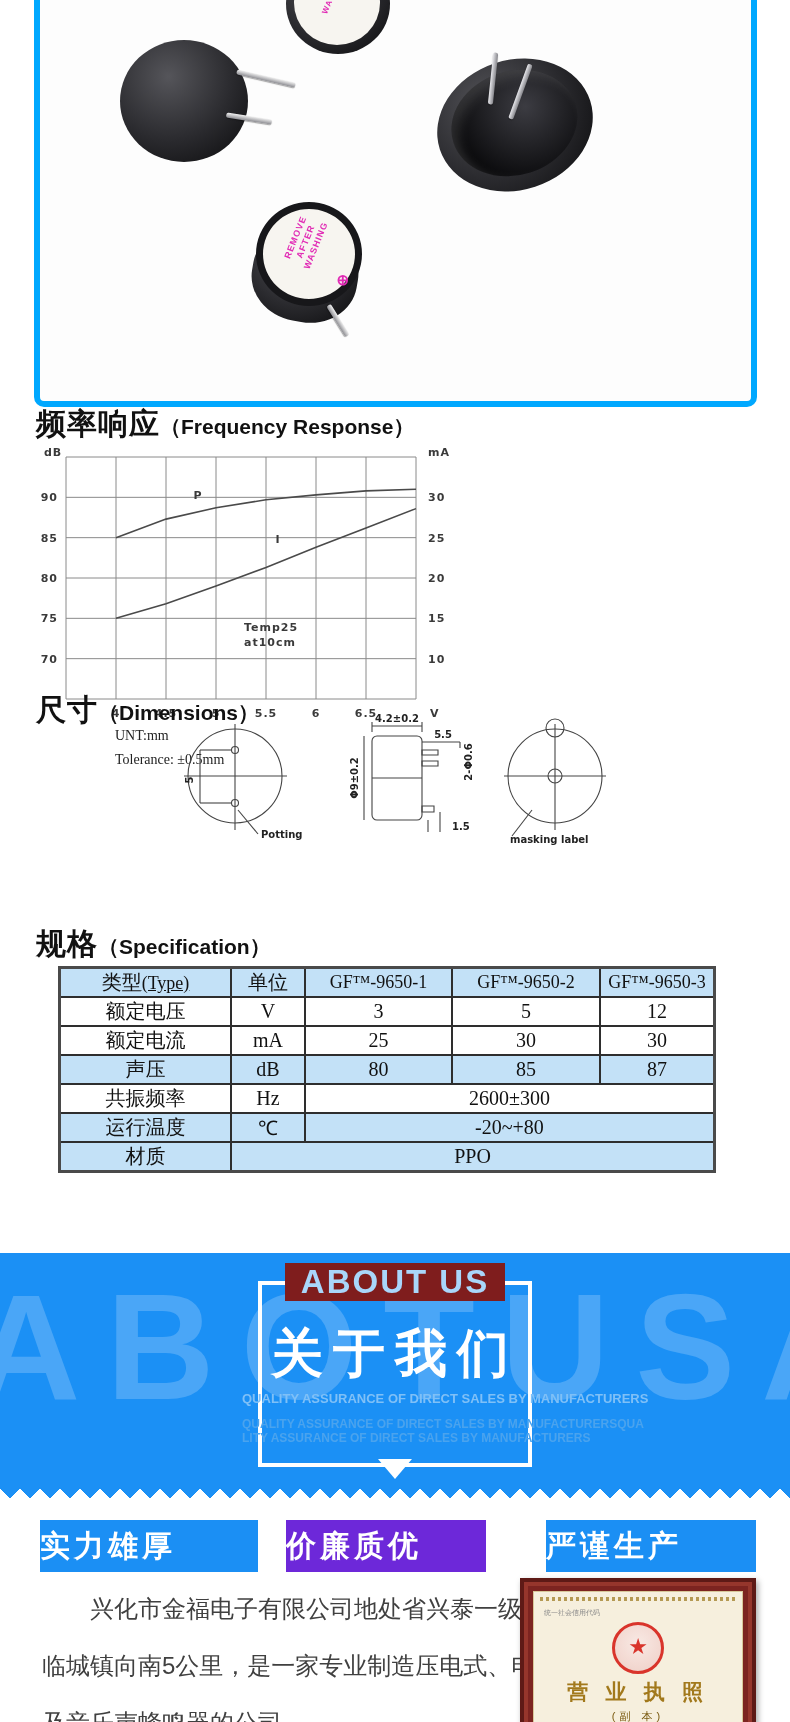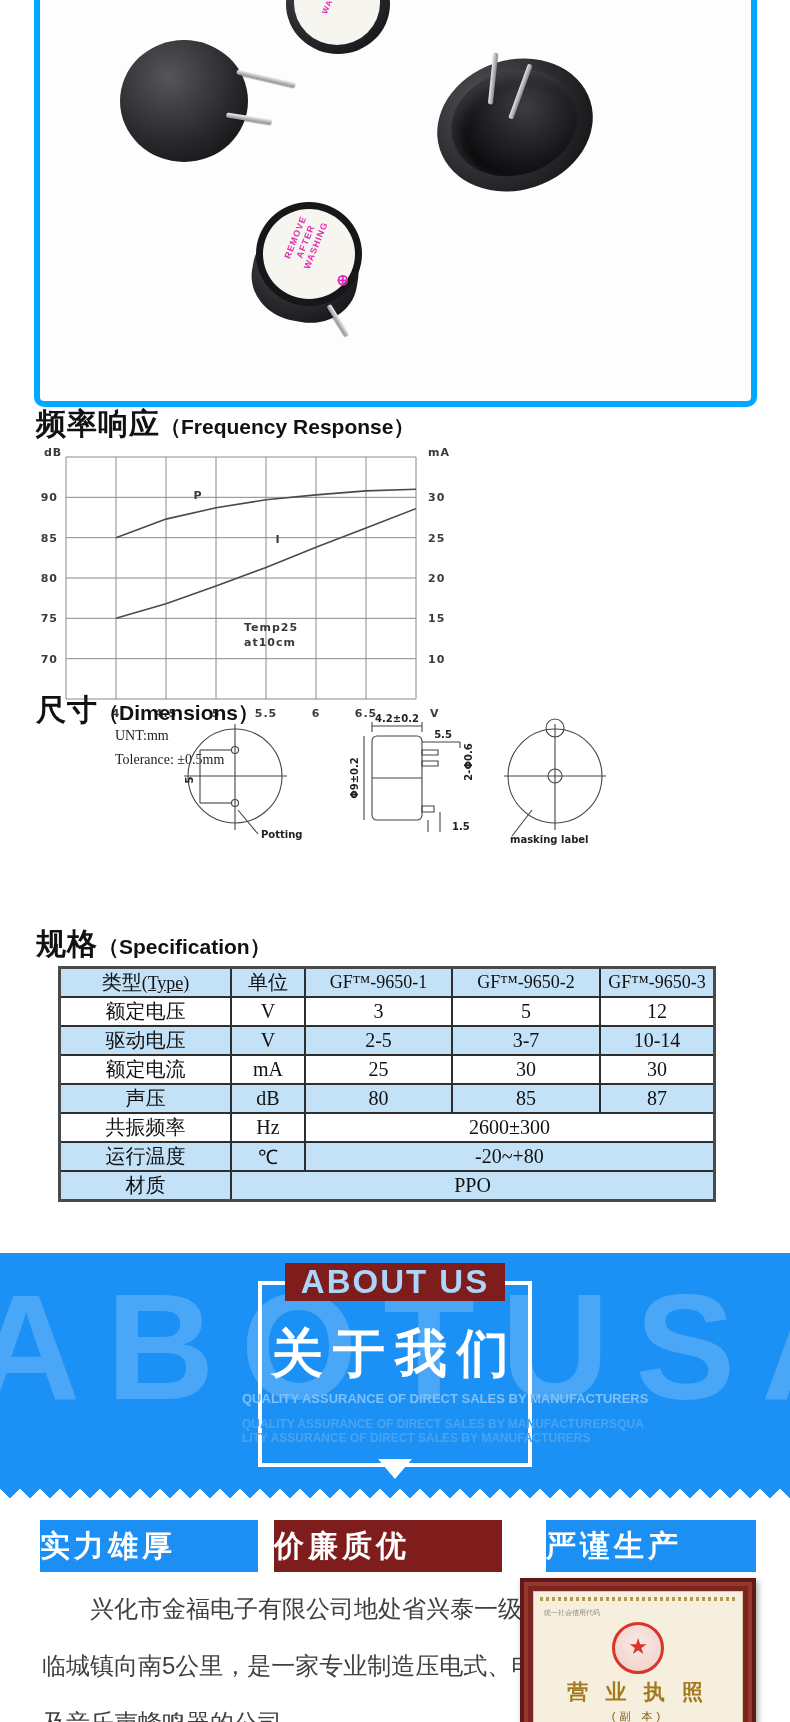--- a/index.html
+++ b/index.html
@@ -70,21 +70,21 @@
     border-top:20px solid #fff;}
   .sawtooth{position:absolute;left:0;top:1488px;width:790px;height:12px;
     background:linear-gradient(-45deg,#fff 8.4px,transparent 0) 0 0/20px 12px repeat-x,
                linear-gradient(45deg,#fff 8.4px,transparent 0) 0 0/20px 12px repeat-x,
                #1b90f5;}
 
   
   .feature-btn{position:absolute;top:1520px;height:52px;line-height:52px;
     color:#fff;font-size:30px;font-weight:bold;letter-spacing:4px;}
   .f1{left:40px;width:218px;background:#1b8ff4;}
-  .f2{left:274px;width:228px;background:#7f1d1d;}
+  .f2{left:286px;width:200px;background:#6d28d9;}
   .f3{left:546px;width:210px;background:#1b8ff4;}
   .company-text{position:absolute;left:42px;top:1592px;color:#404040;font-size:24px;}
   .company-text div{white-space:nowrap;height:57px;line-height:34px;}
   .company-text div:first-child{padding-left:48px;}
 
   
   .license{position:absolute;left:520px;top:1578px;width:236px;height:260px;
     background:#7c2420;border:4px solid #5e1a16;box-shadow:inset 0 0 0 4px #96362c,2px 3px 6px rgba(0,0,0,.35);
     padding:9px;box-sizing:border-box;}
   .lic-paper{width:100%;height:100%;background:#f6efdd;box-sizing:border-box;
@@ -248,27 +248,20 @@
     <td class="model" style="width:142px;">GF™-9650-2</td>
     <td class="model">GF™-9650-3</td>
   </tr>
   <tr>
     <td>额定电压</td>
         <td>V</td>
     <td>3</td>
         <td>5</td>
         <td>12</td>
   </tr>
-  <tr class="alt">
-    <td>驱动电压</td>
-        <td>V</td>
-    <td>2-5</td>
-        <td>3-7</td>
-        <td>10-14</td>
-  </tr>
   <tr>
     <td>额定电流</td>
         <td>mA</td>
     <td>25</td>
         <td>30</td>
         <td>30</td>
   </tr>
   <tr class="alt">
     <td>声压</td>
         <td>dB</td>

